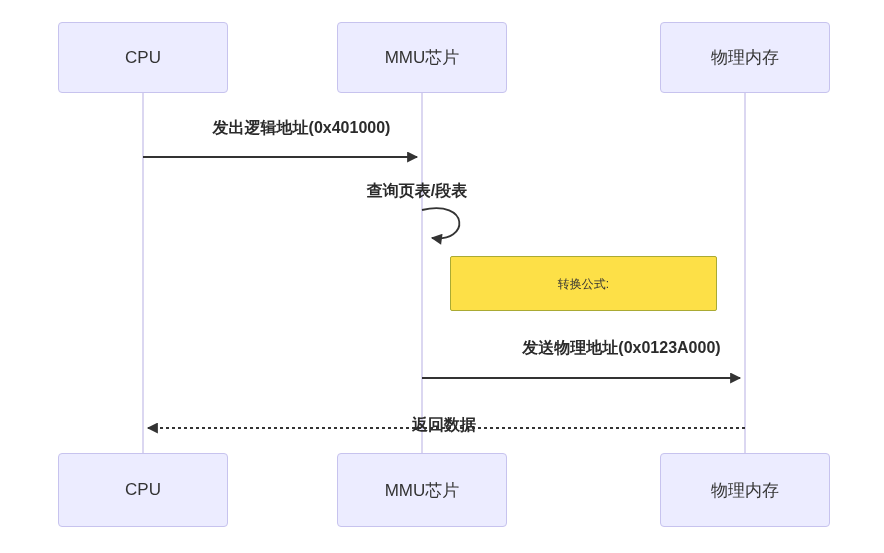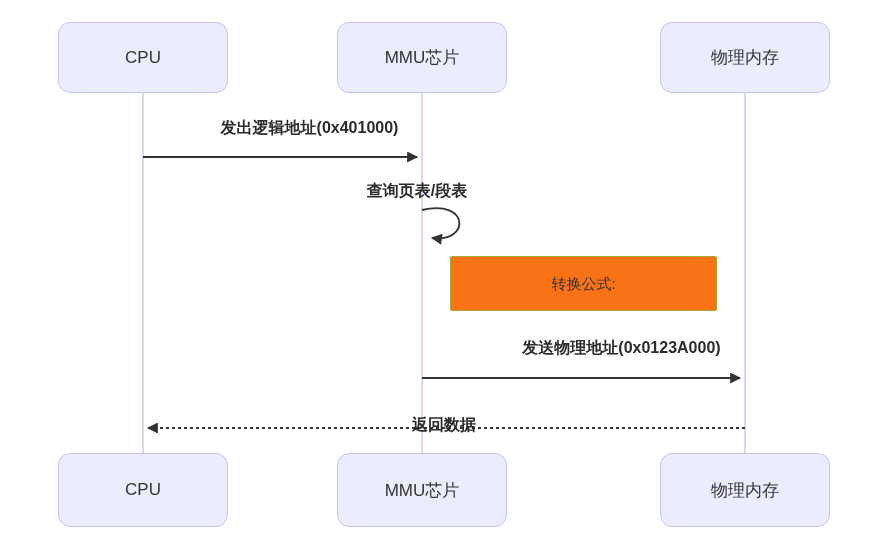--- a/index.html
+++ b/index.html
@@ -10,41 +10,41 @@
     font-family:"Liberation Sans","DejaVu Sans",sans-serif;
     color:#333333;
     overflow:hidden;
   }
   .layer{position:absolute;left:0;top:0;}
   .actor-box{
     position:absolute;
     width:170px;height:71px;
     background:#ECECFF;
     border:1px solid #c7c3ee;
-    border-radius:12px;
+    border-radius:4px;
     display:flex;align-items:center;justify-content:center;
     font-size:17px;color:#333333;
     box-sizing:border-box;
   }
   .msg-label{
     position:absolute;
     text-align:center;
     font-size:16px;font-weight:700;color:#2b2b2b;
     line-height:20px;
     white-space:nowrap;
   }
   .note-box{
     position:absolute;
     left:450px;top:256px;width:267px;height:55px;
-    background:#f97316;
+    background:#fde047;
     border:1px solid #AAAA33;
     border-radius:2px;
     box-sizing:border-box;
     display:flex;flex-direction:column;align-items:center;justify-content:center;
-    font-size:15px;color:#333333;line-height:22px;
+    font-size:12px;color:#333333;line-height:22px;
     text-align:center;
   }
 </style>
 </head>
 <body>
 
 <div class="canvas">
 
   <svg class="layer" width="884" height="553" viewBox="0 0 884 553">
     <defs>
@@ -79,21 +79,21 @@
   <div class="actor-box" style="left:58px;top:453px;height:74px;">
     <span>CPU</span>
   </div>
   <div class="actor-box" style="left:337px;top:453px;height:74px;">
     <span>MMU芯片</span>
   </div>
   <div class="actor-box" style="left:660px;top:453px;height:74px;">
     <span>物理内存</span>
   </div>
 
-  <div class="msg-label" style="left:143px;top:118px;width:317px;margin-left:8px;">发出逻辑地址(0x401000)</div>
+  <div class="msg-label" style="left:143px;top:118px;width:317px;">发出逻辑地址(0x401000)</div>
 
   <div class="msg-label" style="left:312px;top:181px;width:210px;">查询页表/段表</div>
 
   <div class="msg-label" style="left:422px;top:338px;width:323px;padding-left:38px;">发送物理地址(0x0123A000)</div>
 
   <div class="msg-label" style="left:143px;top:415px;width:602px;">返回数据</div>
 
   <div class="note-box">
     <div>转换公式:</div>
   </div>

